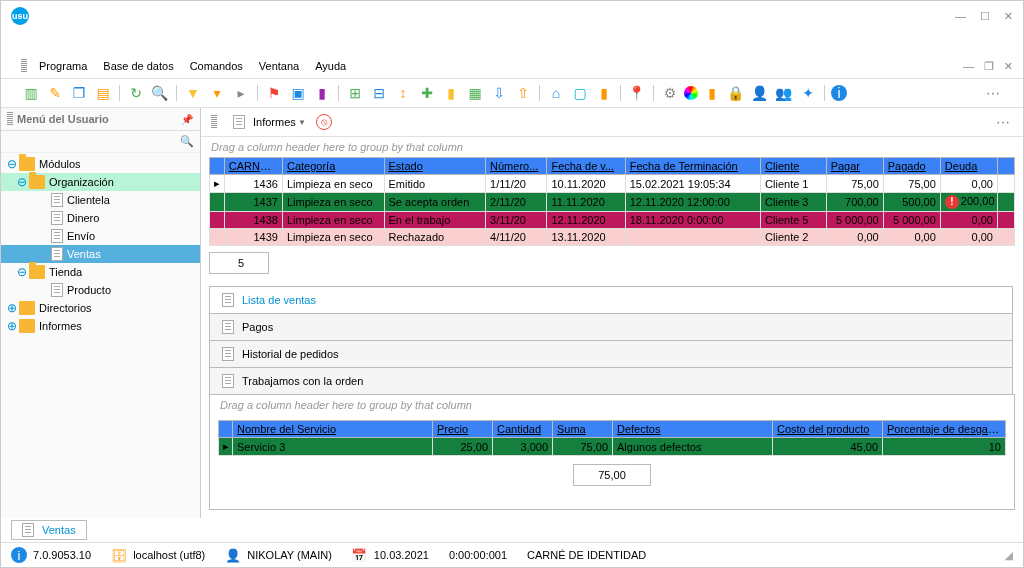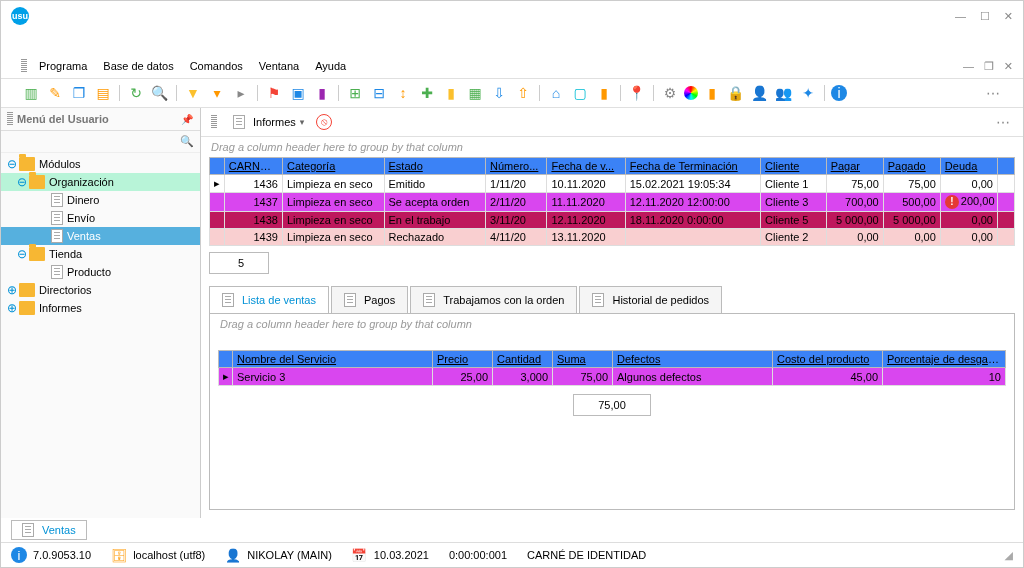--- a/index.html
+++ b/index.html
@@ -51,31 +51,31 @@
 .reports-bar { display: flex; align-items: center; padding: 4px 10px; gap: 6px; border-bottom: 1px solid #e0e0e0; }
 .reports-btn { display: flex; align-items: center; gap: 4px; padding: 2px 6px; cursor: pointer; }
 .drop-arr { font-size: 9px; color: #666; }
 
 .grid-grp { padding: 4px 10px; color: #999; font-style: italic; }
 
 
 .grid { border: 1px solid #bbb; margin: 0 8px; border-collapse: collapse; table-layout: fixed; width: calc(100% - 16px); }
 .grid th { background: #3b82f6; border: 1px solid #bbb; padding: 2px 4px; text-align: left; font-weight: normal; overflow: hidden; text-overflow: ellipsis; white-space: nowrap; text-decoration: underline; }
 .grid td { border: 1px solid #ddd; padding: 2px 4px; overflow: hidden; white-space: nowrap; }
-.grid tr.sel td { background: #d946ef; }
+.grid tr.sel td { background: #15803d; }
 .grid tr.ok td { background: #be185d; }
 .grid tr.bad td { background: #f9cfd0; }
 .num { text-align: right; }
 .warn-ic { display: inline-block; width: 14px; height: 14px; background: #e53935; border-radius: 50%; color: #fff; text-align: center; line-height: 14px; font-weight: bold; font-size: 10px; vertical-align: middle; margin-right: 2px; }
 
 .count-box { margin: 6px 8px; display: flex; }
 .count-box div { border: 1px solid #bbb; padding: 4px 24px; text-align: right; min-width: 60px; }
 
 
-.detail-tabs { display: flex; margin: 6px 8px 0; }
+.detail-tabs { display: flex; margin: 6px 8px 0; flex-direction: column; }
 .dtab { display: flex; align-items: center; gap: 4px; padding: 6px 12px; border: 1px solid #bbb; border-bottom: none; margin-right: 2px; cursor: pointer; background: #f5f5f5; }
 .dtab.active { background: #fff; color: #0091d6; }
 
 .detail-box { border: 1px solid #bbb; margin: 0 8px 8px; flex: 1; display: flex; flex-direction: column; }
 
 .sum-row { display: flex; justify-content: center; margin: 8px; }
 .sum-row div { border: 1px solid #bbb; padding: 4px 24px; }
 
 
 .wnd-tabs { display: flex; padding: 2px 10px; }
@@ -171,20 +171,24 @@
     <div class="side-tree">
       <div class="tree-row">
           <span class="tgl">⊖</span>
           <span class="fld-ic open"></span>
           <span>Módulos</span>
         </div>
       <div class="tree-row hl ind1">
           <span class="tgl">⊖</span>
           <span class="fld-ic open"></span>
           <span>Organización</span>
+        </div>
+      <div class="tree-row ind3">
+          <span class="pg-ic"></span>
+          <span>Clientela</span>
         </div>
       <div class="tree-row ind3">
           <span class="pg-ic"></span>
           <span>Dinero</span>
         </div>
       <div class="tree-row ind3">
           <span class="pg-ic"></span>
           <span>Envío</span>
         </div>
       <div class="tree-row ind3 selected">
@@ -326,31 +330,31 @@
       <div class="dtab active">
           <span class="pg-ic"></span>
           <span>Lista de ventas</span>
         </div>
       <div class="dtab">
           <span class="pg-ic"></span>
           <span>Pagos</span>
         </div>
       <div class="dtab">
           <span class="pg-ic"></span>
+          <span>Historial de pedidos</span>
+        </div>
+      <div class="dtab">
+          <span class="pg-ic"></span>
           <span>Trabajamos con la orden</span>
-        </div>
-      <div class="dtab">
-          <span class="pg-ic"></span>
-          <span>Historial de pedidos</span>
         </div>
     </div>
 
     <div class="detail-box">
       <div class="grid-grp">Drag a column header here to group by that column</div>
-      <table class="grid" style="margin-top:16px">
+      <table class="grid" style="margin-top:5px">
         <colgroup>
             <col style="width:14px">
             <col style="width:200px">
             <col style="width:60px">
             <col style="width:60px">
             <col style="width:60px">
             <col style="width:160px">
             <col style="width:110px">
             <col>
           </colgroup>

